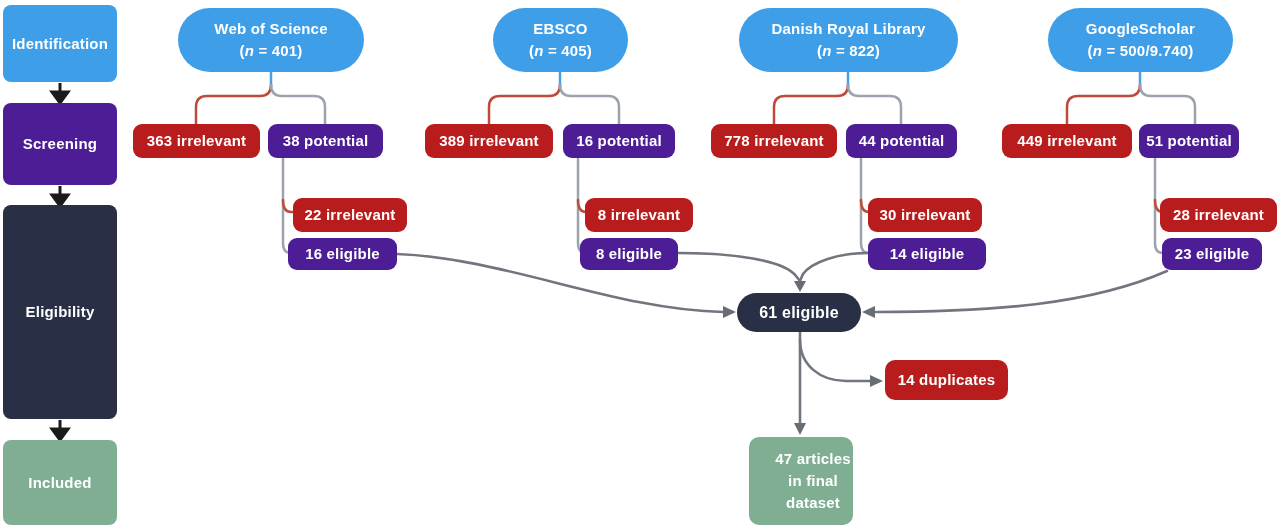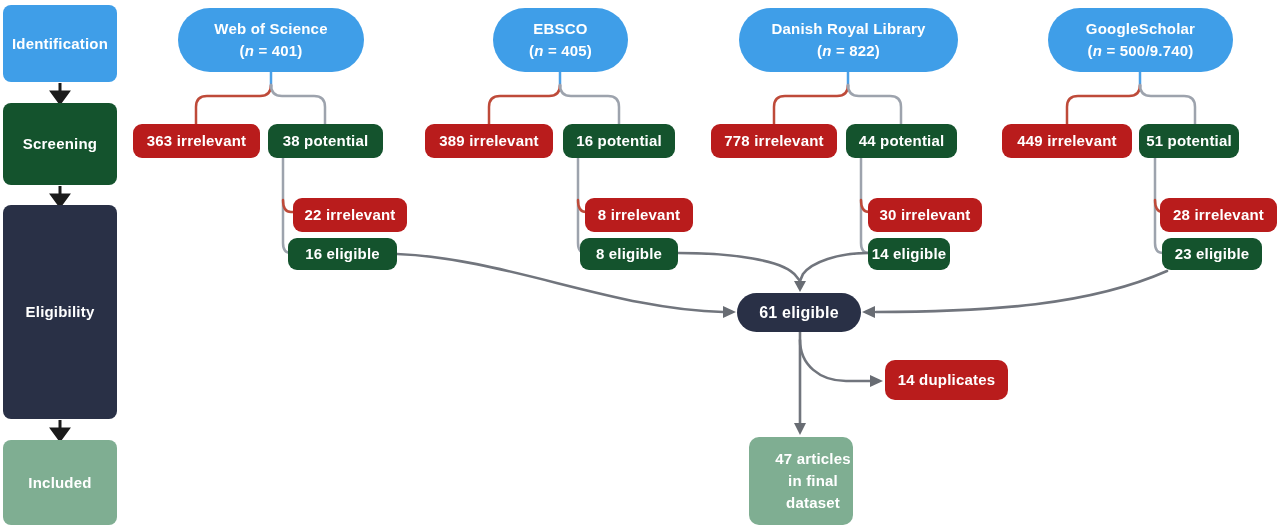--- a/index.html
+++ b/index.html
@@ -9,21 +9,21 @@
   }
   svg.lines{position:absolute;left:0;top:0;}
   .bx{
     position:absolute;box-sizing:border-box;
     display:flex;align-items:center;justify-content:center;
     color:#ffffff;font-weight:700;font-size:15px;letter-spacing:.2px;
     text-align:center;line-height:1.2;
   }
   .blue{background:#3F9EE8}
   .red{background:#b91c1c}
-  .gray{background:#14532d}
+  .gray{background:#4c1d95}
   .navy{background:#293046}
   .green{background:#7FAE92}
   .r8{border-radius:8px}
   .r9{border-radius:9px}
   .r10{border-radius:10px}
   .pill{border-radius:32px;flex-direction:column;line-height:1.45;font-size:15px;}
   .pill61{border-radius:20px;font-size:16px;}
   .col{flex-direction:column;line-height:1.45;padding-left:24px;}
   .it{font-style:italic}
   .sub span{white-space:pre}
@@ -125,21 +125,21 @@
   <div class="bx gray r9" style="left:846px;top:124px;width:111px;height:34px">44 potential</div>
   <div class="bx gray r9" style="left:1139px;top:124px;width:100px;height:34px">51 potential</div>
 
   <div class="bx red r9" style="left:293px;top:198px;width:114px;height:34px">22 irrelevant</div>
   <div class="bx red r9" style="left:585px;top:198px;width:108px;height:34px">8 irrelevant</div>
   <div class="bx red r9" style="left:868px;top:198px;width:114px;height:34px">30 irrelevant</div>
   <div class="bx red r9" style="left:1160px;top:198px;width:117px;height:34px">28 irrelevant</div>
 
   <div class="bx gray r9" style="left:288px;top:238px;width:109px;height:32px">16 eligible</div>
   <div class="bx gray r9" style="left:580px;top:238px;width:98px;height:32px">8 eligible</div>
-  <div class="bx gray r9" style="left:868px;top:238px;width:82px;height:32px">14 eligible</div>
+  <div class="bx gray r9" style="left:868px;top:238px;width:118px;height:32px">14 eligible</div>
   <div class="bx gray r9" style="left:1162px;top:238px;width:100px;height:32px">23 eligible</div>
 
   <div class="bx navy pill61" style="left:737px;top:293px;width:124px;height:39px">61 eligible</div>
   <div class="bx red r10" style="left:885px;top:360px;width:123px;height:40px">14 duplicates</div>
   <div class="bx green r10 col" style="left:749px;top:437px;width:104px;height:88px">
     <div>47 articles</div>
     <div>in final</div>
     <div>dataset</div>
   </div>
 

